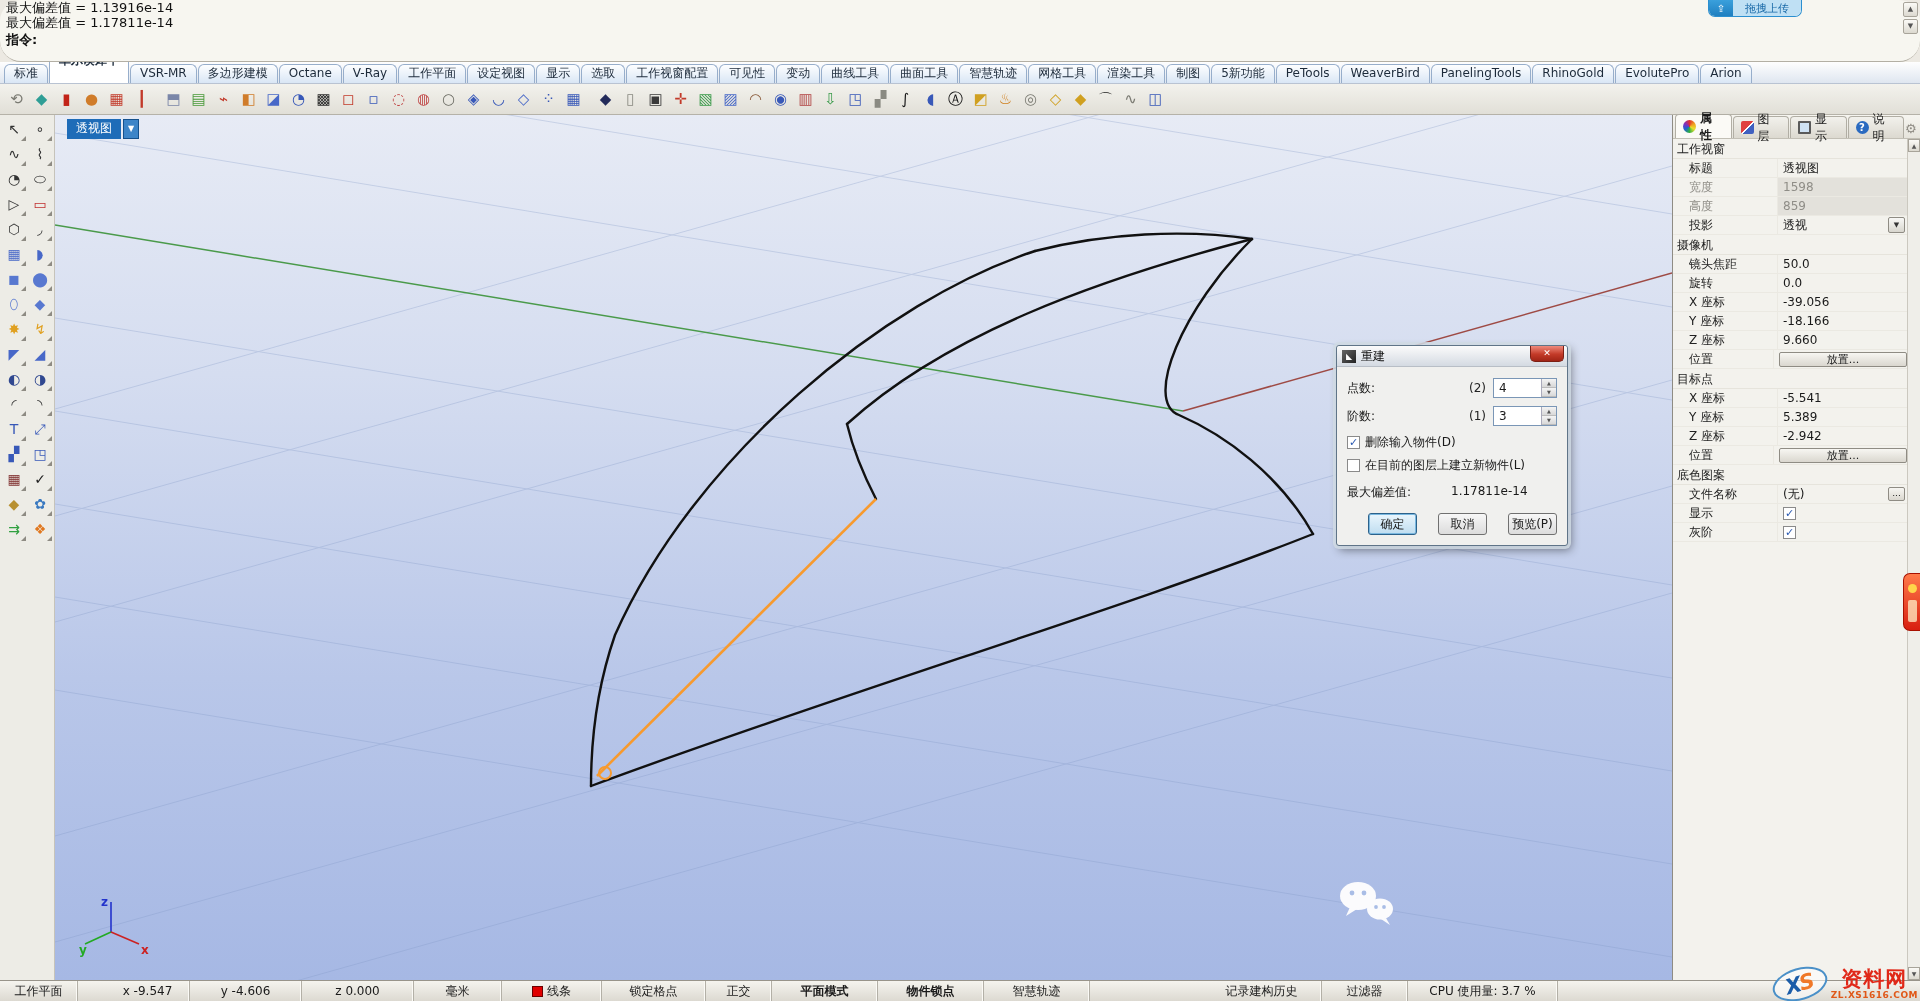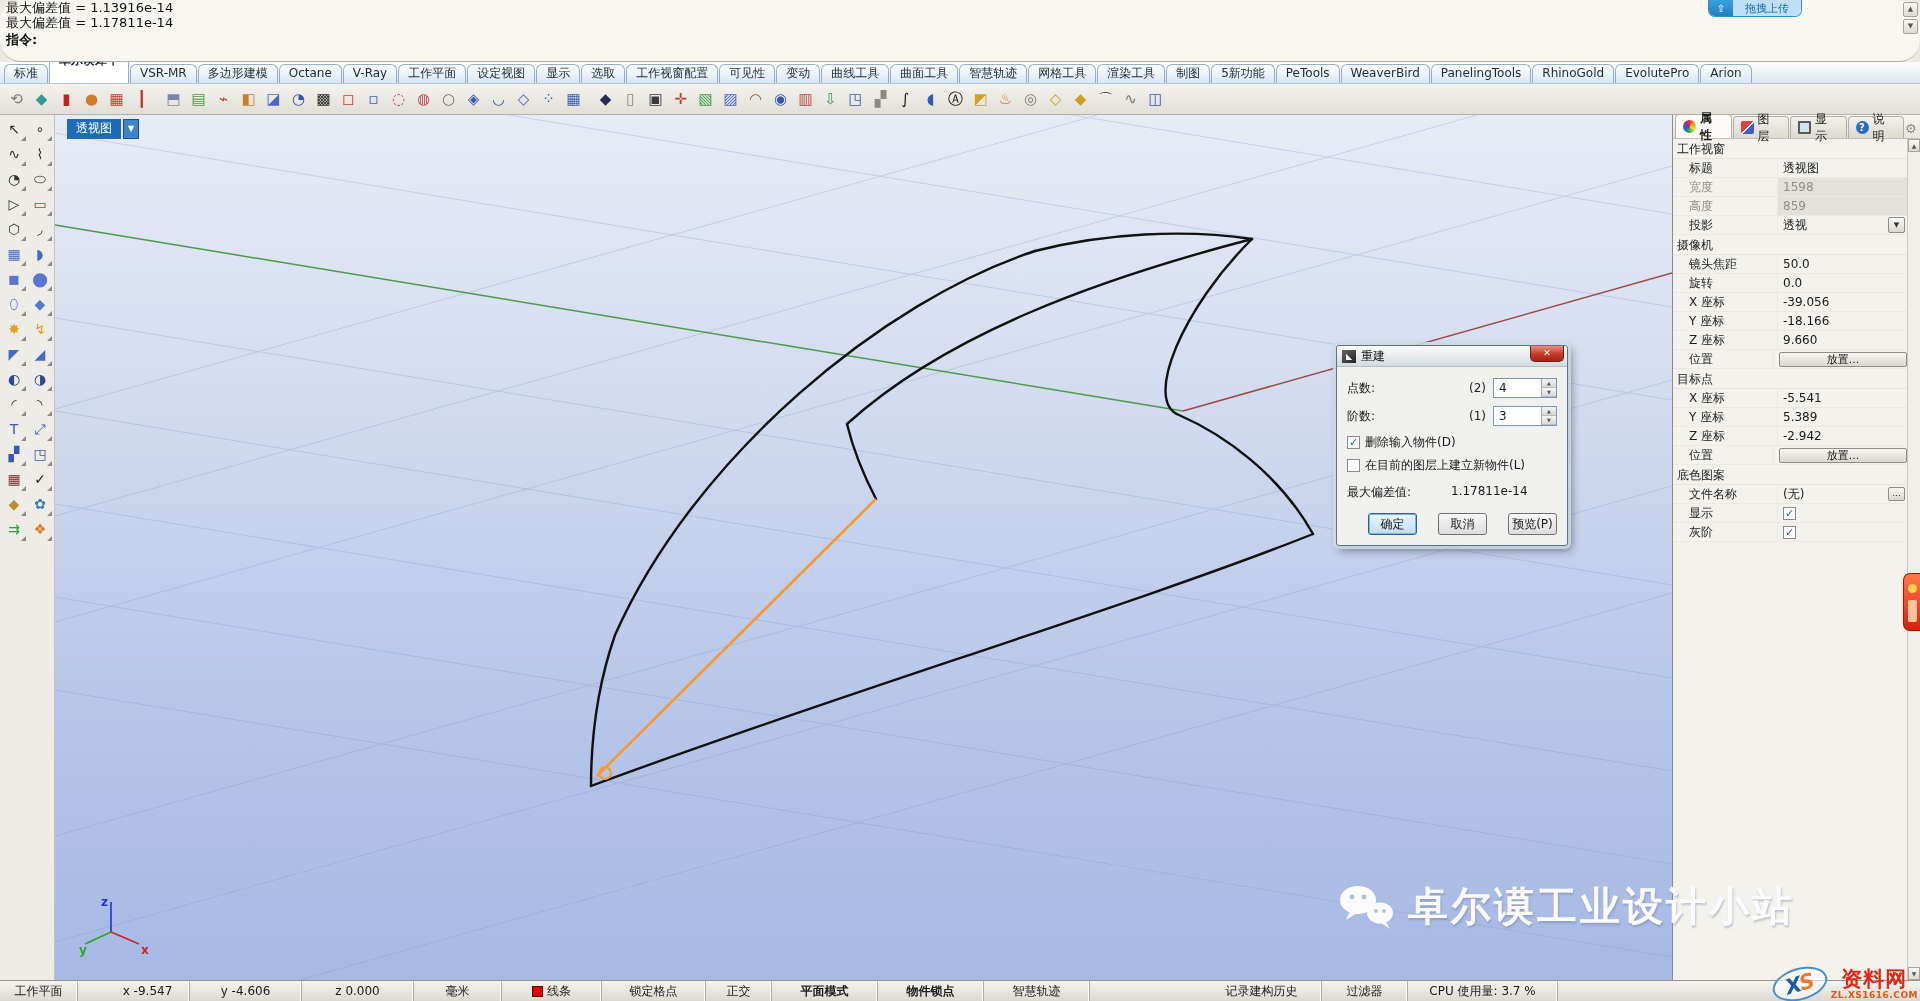--- a/index.html
+++ b/index.html
@@ -506,21 +506,20 @@
     <svg width="58" height="48" viewBox="0 0 58 48">
       <ellipse cx="20" cy="17" rx="18" ry="14" fill="#fbfbfd"></ellipse>
       <path d="M 12,28 L 8,37 L 19,30 Z" fill="#fbfbfd"></path>
       <circle cx="14" cy="14" r="2.4" fill="#a9bde6"></circle>
       <circle cx="26" cy="14" r="2.4" fill="#a9bde6"></circle>
       <ellipse cx="42" cy="30" rx="13" ry="10.5" fill="#fbfbfd"></ellipse>
       <path d="M 48,39 L 52,46 L 43,40 Z" fill="#fbfbfd"></path>
       <circle cx="38" cy="28" r="1.9" fill="#a9bde6"></circle>
       <circle cx="46" cy="28" r="1.9" fill="#a9bde6"></circle>
     </svg>
-    <span class="wm-text">卓尔谟工业设计小站</span>
   </div>
 
   <div id="sticker">
     <div class="dot"></div>
     <div class="bar"></div>
   </div>
 </div>
 
 <div id="statusbar">
     <div class="scell" style="min-width: 78px;">

